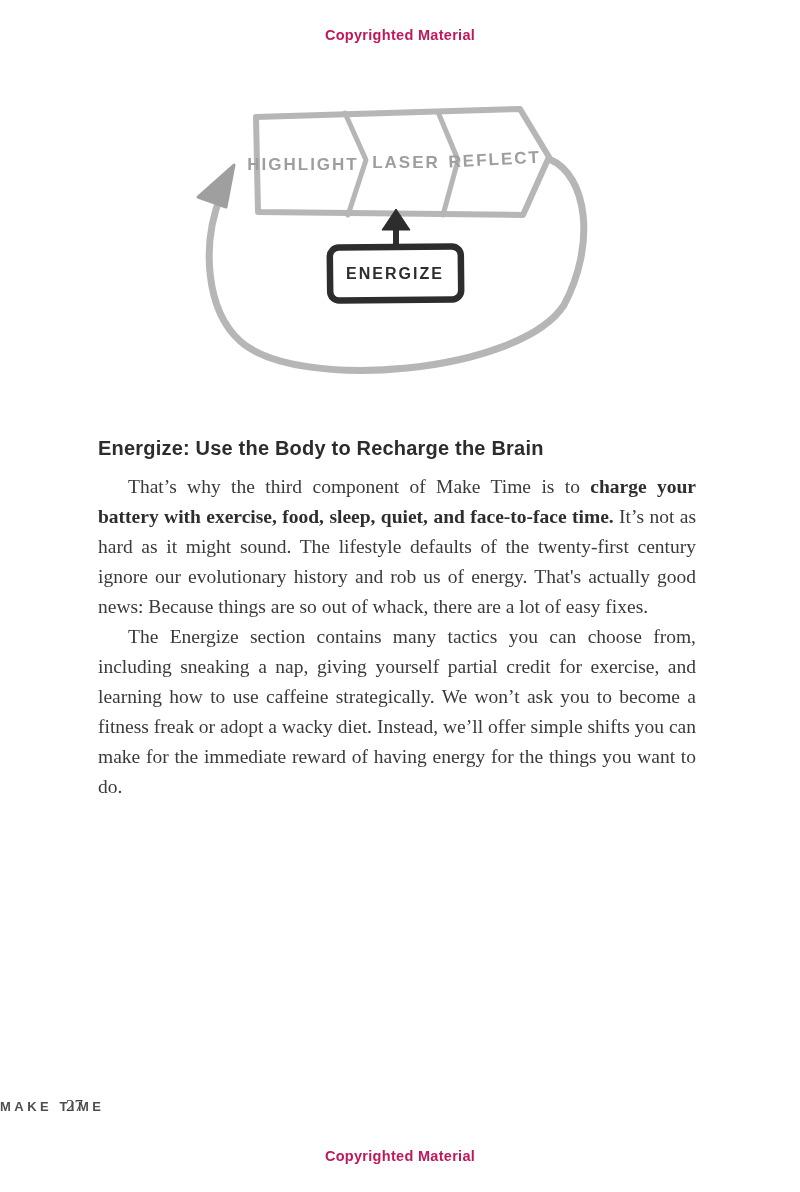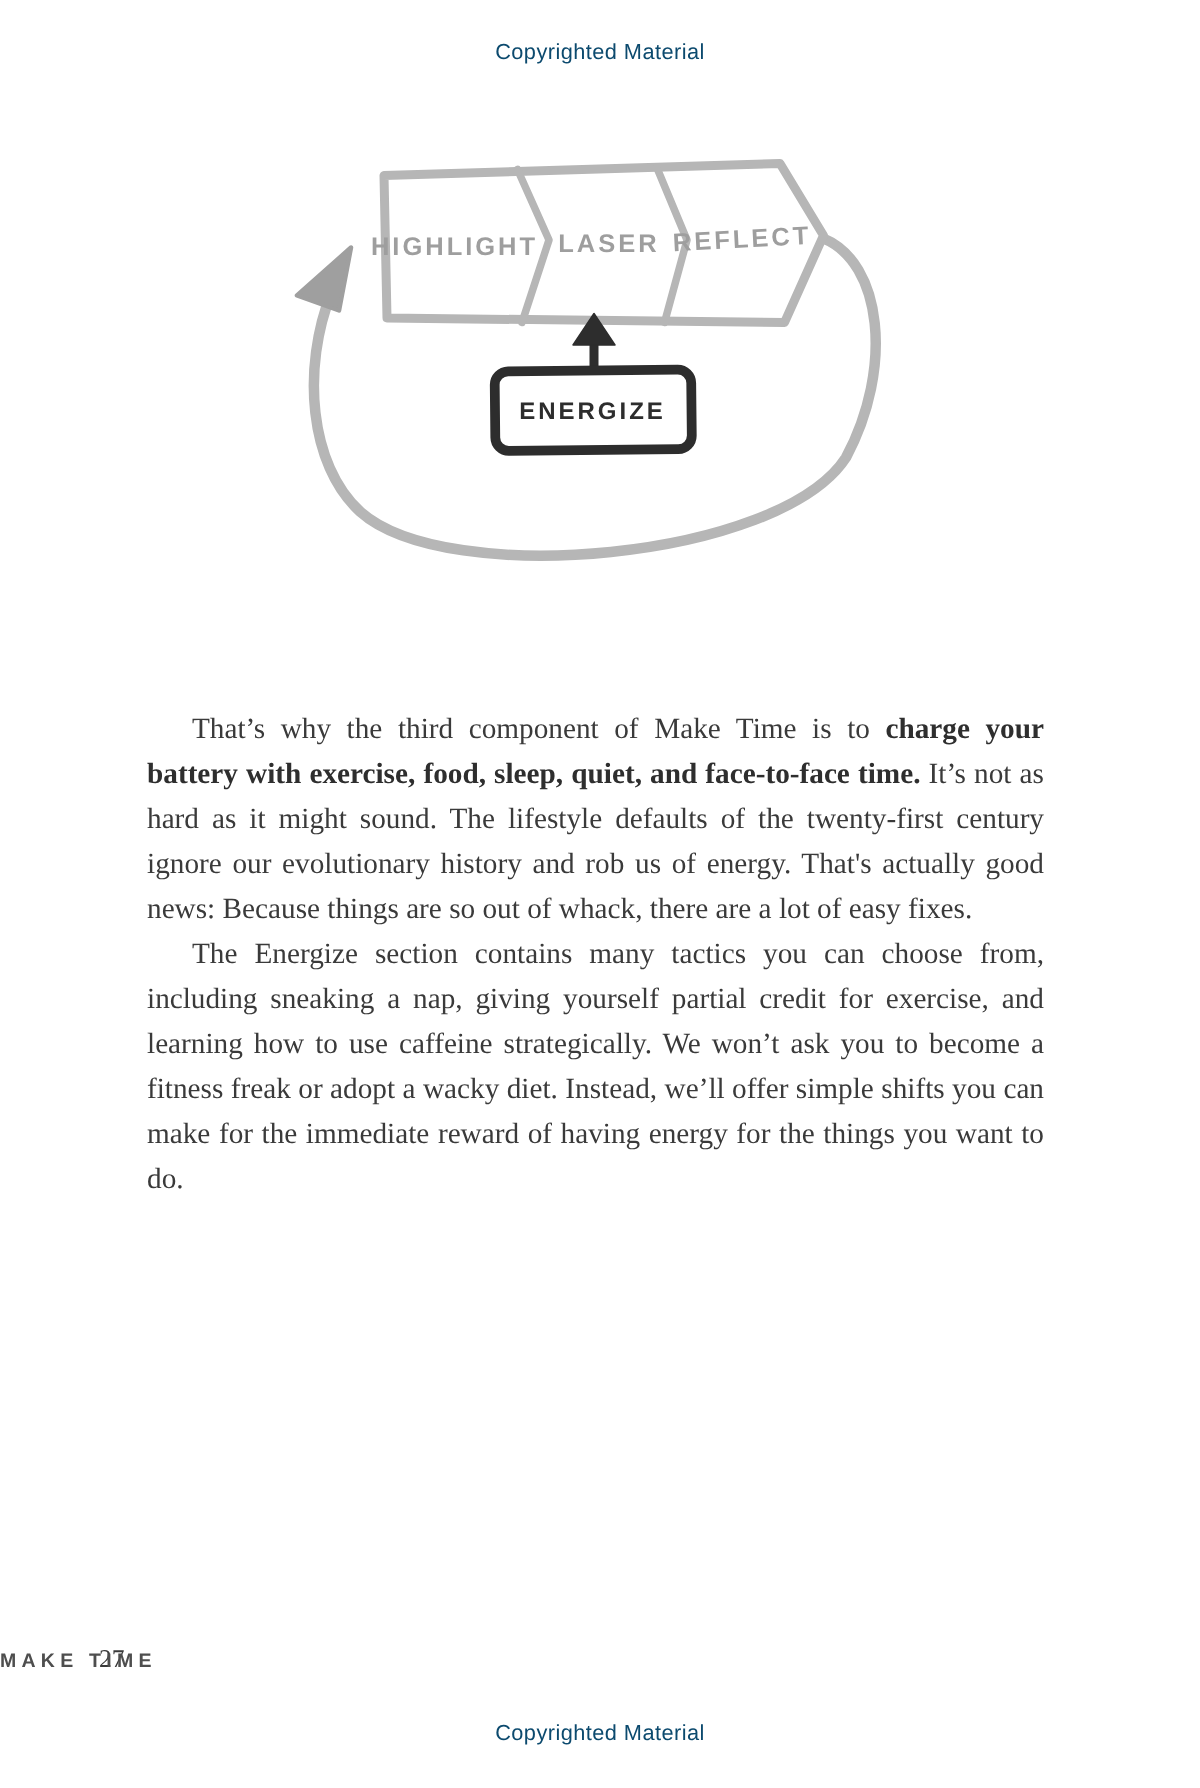--- a/index.html
+++ b/index.html
@@ -10,24 +10,24 @@
     height: 1192px;
     background: #ffffff;
     overflow: hidden;
     font-family: "Liberation Serif", serif;
   }
   .notice {
     position: absolute;
     left: 0; right: 0;
     text-align: center;
     font-family: "Liberation Sans", sans-serif;
-    font-weight: 400;
+    font-weight: 700;
     font-size: 14.5px;
     letter-spacing: 0.3px;
-    color: #0c4a6e;
+    color: #be185d;
   }
   .notice.top { top: 27px; }
   .notice.bottom { top: 1148px; }
 
   .diagram {
     position: absolute;
     left: 168px;
     top: 95px;
     width: 470px;
     height: 290px;
@@ -108,20 +108,21 @@
       <text class="step-label" x="327" y="70" text-anchor="middle" transform="rotate(-3 327 70)">REFLECT</text>
 
       <line x1="228" y1="152" x2="228" y2="131" stroke="#2d2d2d" stroke-width="6"></line>
       <polygon points="228,114 214,135 242,135" fill="#2d2d2d" stroke="#2d2d2d" stroke-linejoin="round"></polygon>
 
       <rect x="162" y="152" width="131" height="53" rx="9" fill="#ffffff" stroke="#2d2d2d" stroke-width="6.5" transform="rotate(-0.6 227 178)"></rect>
       <text class="energize-label" x="227" y="184" text-anchor="middle">ENERGIZE</text>
     </svg>
   </div>
 
+  <h1 class="heading">Energize: Use the Body to Recharge the Brain</h1>
 
   <div class="body-text">
     <p class="indent"><span>That’s why the third component of Make Time is to </span><strong>charge your battery with exercise, food, sleep, quiet, and face-to-face time.</strong><span> It’s not as hard as it might sound. The lifestyle defaults of the twenty-first century ignore our evolutionary history and rob us of energy. That's actually good news: Because things are so out of whack, there are a lot of easy fixes.</span></p>
     <p class="indent">The Energize section contains many tactics you can choose from, including sneaking a nap, giving yourself partial credit for exercise, and learning how to use caffeine strategically. We won’t ask you to become a fitness freak or adopt a wacky diet. Instead, we’ll offer simple shifts you can make for the immediate reward of having energy for the things you want to do.</p>
   </div>
 
   <div class="page-number">27</div>
   <div class="running-title">MAKE TIME</div>
 
   <div class="notice bottom">Copyrighted Material</div>

